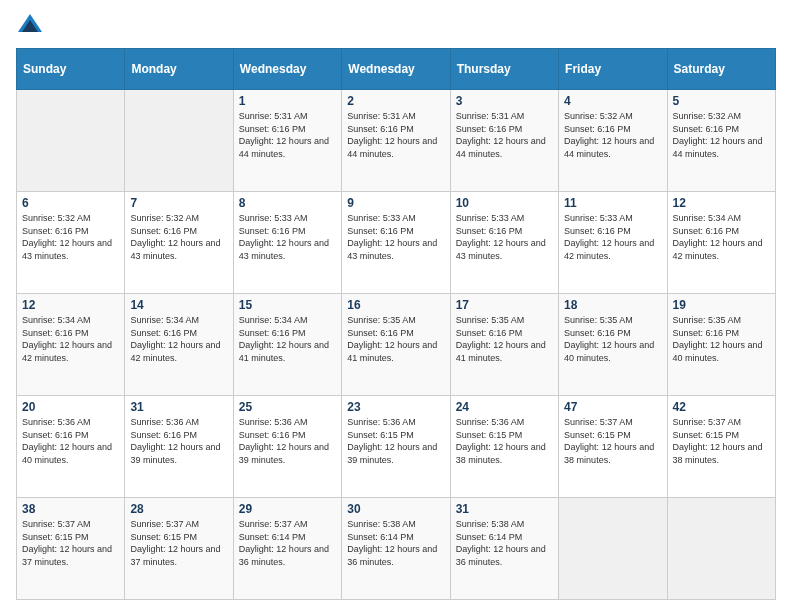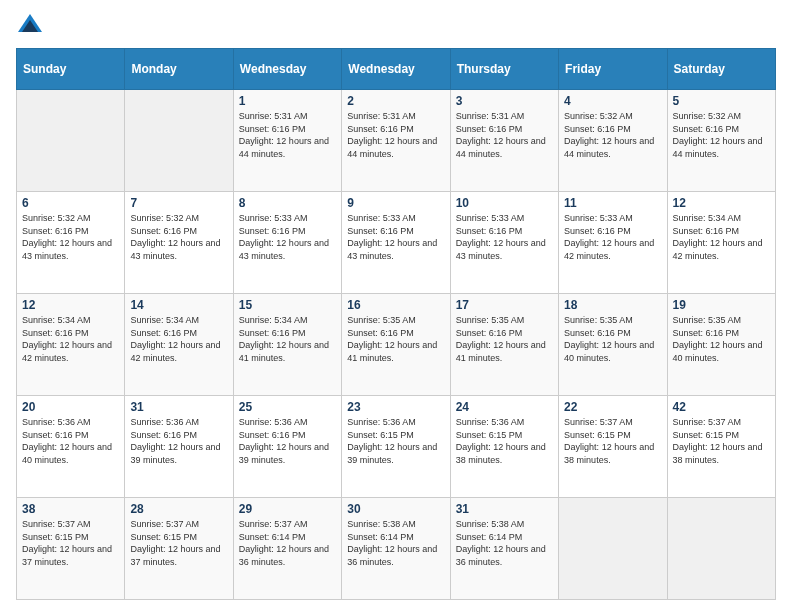--- a/index.html
+++ b/index.html
@@ -241,21 +241,21 @@
           </td>
           <td>
             <span class="day-number">23</span>
             <div class="day-info">Sunrise: 5:36 AM<br>Sunset: 6:15 PM<br>Daylight: 12 hours and 39 minutes.</div>
           </td>
           <td>
             <span class="day-number">24</span>
             <div class="day-info">Sunrise: 5:36 AM<br>Sunset: 6:15 PM<br>Daylight: 12 hours and 38 minutes.</div>
           </td>
           <td>
-            <span class="day-number">22</span>
+            <span class="day-number">47</span>
             <div class="day-info">Sunrise: 5:37 AM<br>Sunset: 6:15 PM<br>Daylight: 12 hours and 38 minutes.</div>
           </td>
           <td>
             <span class="day-number">42</span>
             <div class="day-info">Sunrise: 5:37 AM<br>Sunset: 6:15 PM<br>Daylight: 12 hours and 38 minutes.</div>
           </td>
         </tr>
         <tr>
           <td>
             <span class="day-number">38</span>

